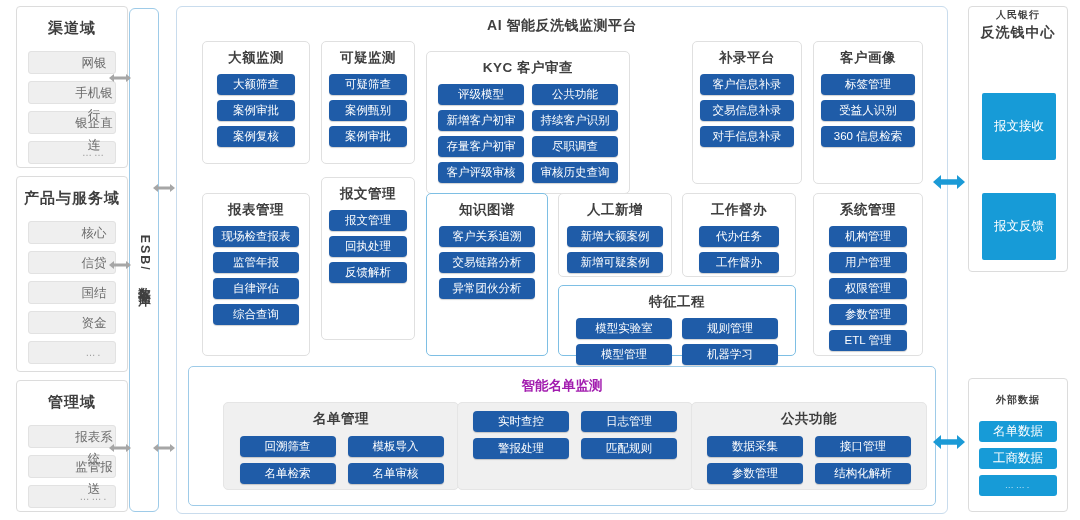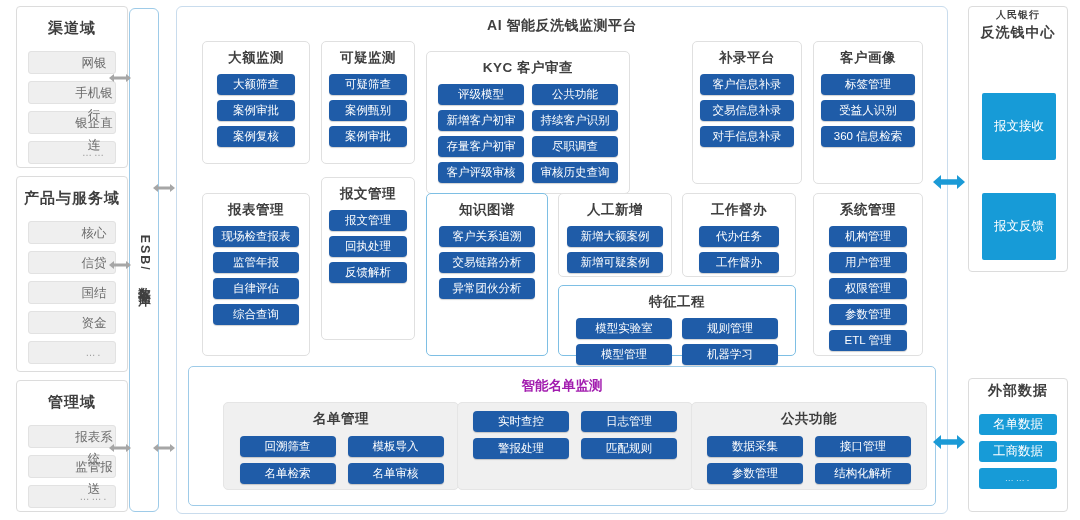--- a/index.html
+++ b/index.html
@@ -362,21 +362,21 @@
   </svg>
 
   <div class="outer-box" style="left:968px; top:6px; width:100px; height:266px;">
     <div class="outer-title" style="margin-top:1px; font-size:10px;">人民银行</div>
     <div class="outer-title" style="margin-top:2px; font-size:14px;">反洗钱中心</div>
     <div class="lbtn" style="position:absolute; left:13px; top:86px; width:74px; height:67px; line-height:67px;">报文接收</div>
     <div class="lbtn" style="position:absolute; left:13px; top:186px; width:74px; height:67px; line-height:67px;">报文反馈</div>
   </div>
 
   <div class="outer-box" style="left:968px; top:378px; width:100px; height:134px;">
-    <div class="outer-title" style="margin-top:3px; font-size:14px;">外部数据</div>
+    <div class="outer-title" style="margin-top:14px; font-size:10px;">外部数据</div>
     <div style="margin-top:14px;">
       <div class="lbtn small" style="width:78px;">名单数据</div>
       <div class="lbtn small" style="width:78px;">工商数据</div>
       <div class="lbtn small dots" style="width:78px;">…….</div>
     </div>
   </div>
 
 </div>
 
 </body></html>

